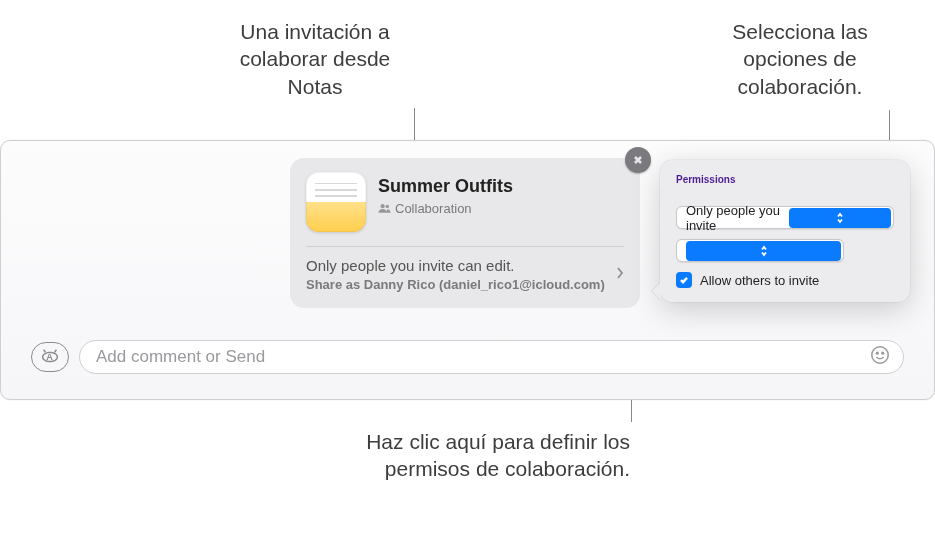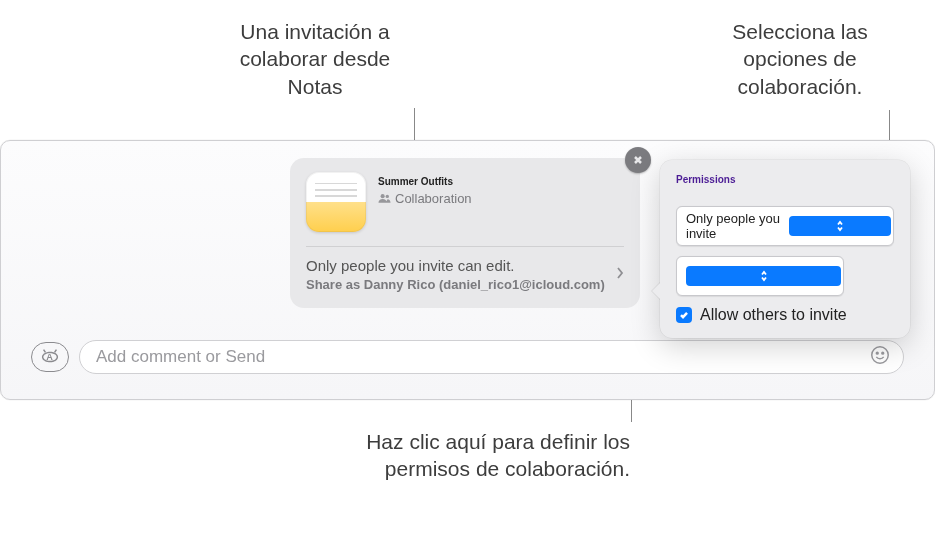--- a/index.html
+++ b/index.html
@@ -118,21 +118,21 @@
     .app-icon::before {
       content: "";
       position: absolute;
       top: 11px; left: 9px; right: 9px;
       height: 1px;
       border-top: 1px solid #d8d8d8;
       box-shadow: 0 6px 0 #d8d8d8, 0 12px 0 #d8d8d8;
     }
     .card-title-block { flex: 1; padding-top: 4px; }
     .card-title {
-      font-size: 10px;
+      font-size: 18px;
       font-weight: 600;
       color: #222;
       margin-bottom: 4px;
     }
     .card-sub {
       font-size: 13px;
       color: #7a7a7e;
       display: flex;
       align-items: center;
       gap: 4px;
@@ -195,21 +195,21 @@
       filter: drop-shadow(-1px 0 0.5px rgba(0,0,0,0.08));
     }
     .popover-title {
       font-size: 10px;
       font-weight: 600;
       color: #4c1d95;
       margin-bottom: 21px;
     }
     .dropdown {
       width: 100%;
-      height: 40px;
+      height: 23px;
       background: #fff;
       border: 0.5px solid #c8c8cc;
       border-radius: 6px;
       display: flex;
       align-items: center;
       padding: 0 2px 0 9px;
       font-size: 13px;
       color: #222;
       margin-bottom: 10px;
       box-shadow: 0 0.5px 1px rgba(0,0,0,0.08);
@@ -222,21 +222,21 @@
       border-radius: 4px;
       display: flex;
       align-items: center;
       justify-content: center;
     }
     .dropdown.narrow { width: 168px; }
     .check-row {
       display: flex;
       align-items: center;
       gap: 8px;
-      font-size: 16px;
+      font-size: 13px;
       color: #222;
       margin-top: 4px;
     }
     .checkbox {
       width: 16px;
       height: 16px;
       background: #0a7aff;
       border-radius: 4px;
       display: flex;
       align-items: center;

